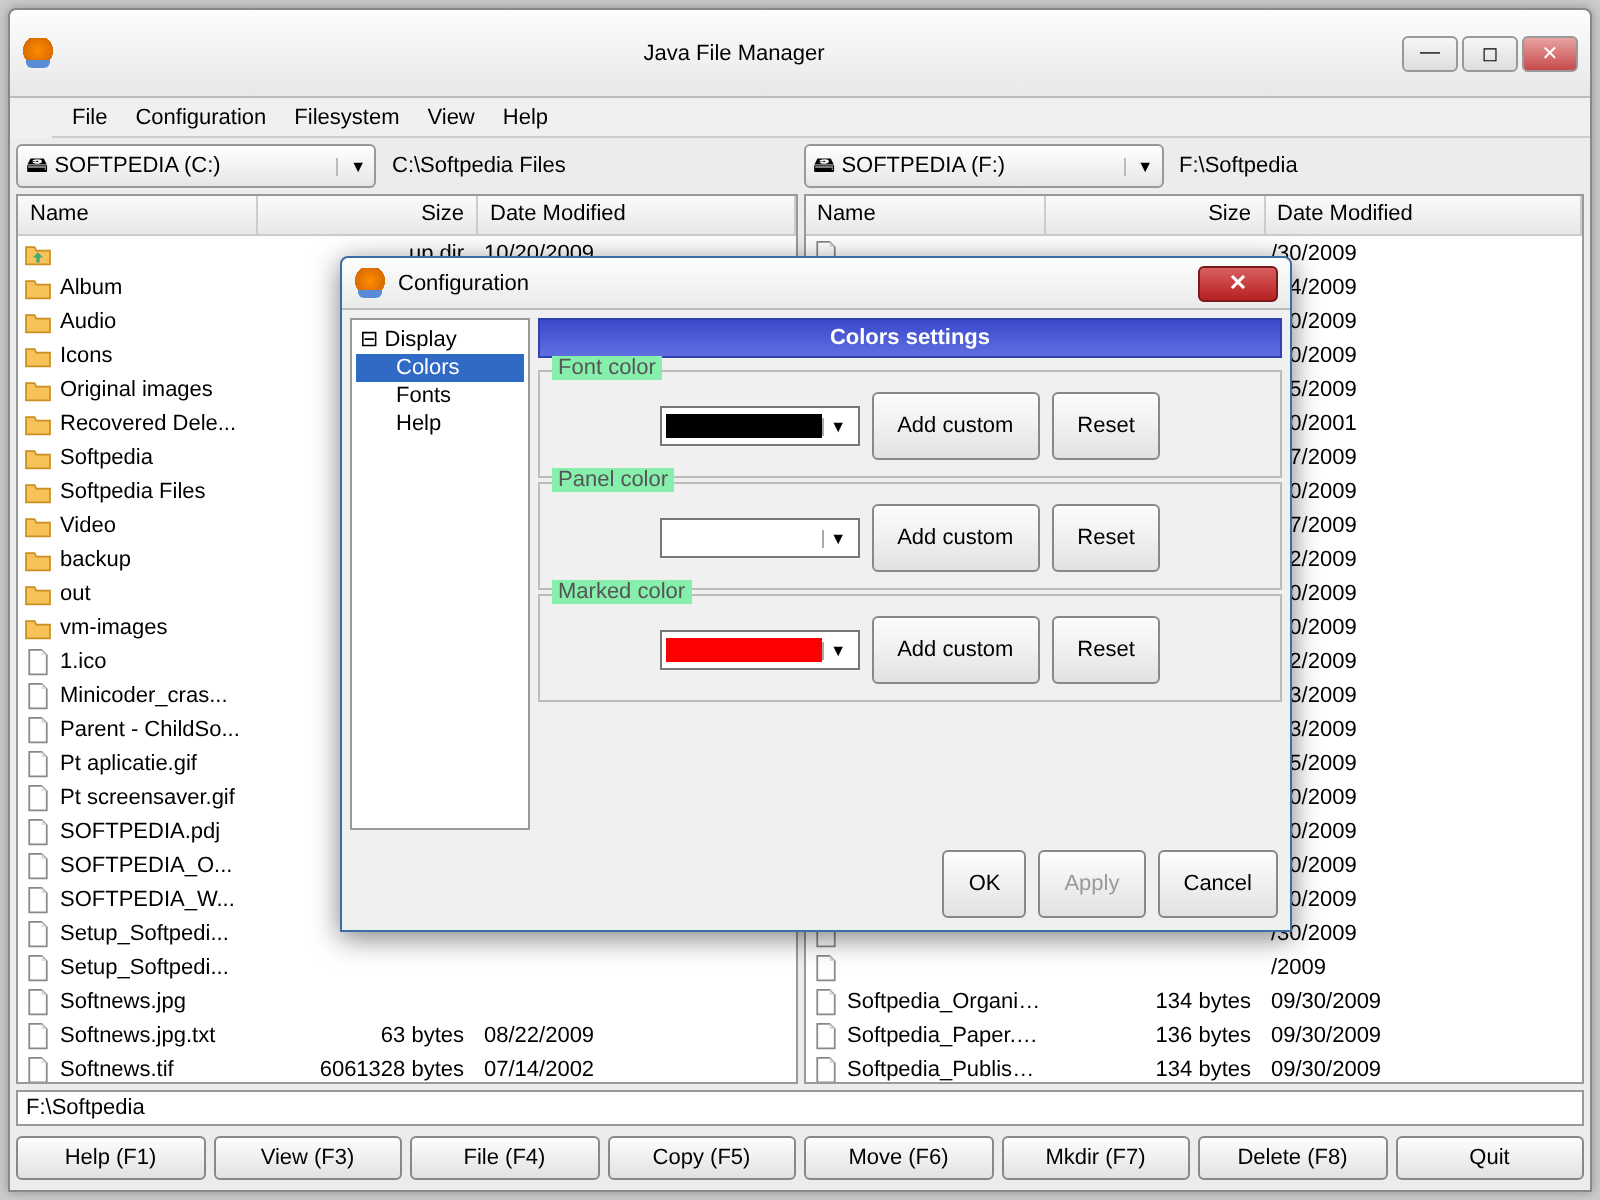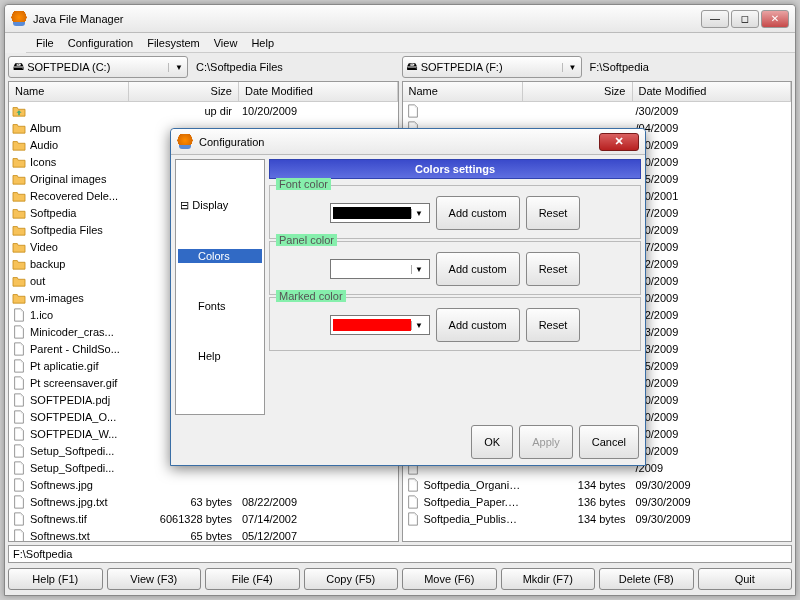--- a/index.html
+++ b/index.html
@@ -1,19 +1,19 @@
 <!DOCTYPE html>
 <html><head>
 <meta charset="utf-8">
 <style>
 * { box-sizing: border-box; margin: 0; padding: 0; font-family: "Segoe UI", Tahoma, sans-serif; font-size: 11px; }
 body { background: #ccc; width: 800px; height: 600px; overflow: hidden; position: relative; }
 
 .window { position: absolute; top: 4px; left: 4px; width: 792px; height: 592px; background: #f0f0f0; border: 1px solid #888; border-radius: 4px 4px 0 0; box-shadow: 0 0 6px rgba(0,0,0,.3); display: flex; flex-direction: column; }
-.titlebar { height: 28px; background: linear-gradient(#fdfdfd,#e8e8e8); border-bottom: 1px solid #bbb; display: flex; align-items: center; padding: 0 6px; border-radius: 4px 4px 0 0; }
+.titlebar { height: 44px; background: linear-gradient(#fdfdfd,#e8e8e8); border-bottom: 1px solid #bbb; display: flex; align-items: center; padding: 0 6px; border-radius: 4px 4px 0 0; text-align: center; }
 .titlebar .icon { width: 16px; height: 16px; margin-right: 6px; }
 .titlebar .title { flex: 1; }
 .winbtns { display: flex; gap: 2px; }
 .winbtn { width: 28px; height: 18px; border: 1px solid #999; border-radius: 3px; background: linear-gradient(#f7f7f7,#ddd); display: flex; align-items: center; justify-content: center; font-size: 10px; cursor: default; }
 .winbtn.close { background: linear-gradient(#e9a3a3,#c64a4a); color: #fff; }
 
 .menubar { height: 20px; background: #f0f0f0; border-bottom: 1px solid #ccc; display: flex; align-items: center; padding: 0 4px; gap: 2px; margin-left: 21px; }
 .menubar .mi { padding: 2px 6px; cursor: default; }
 
 .main { flex: 1; display: flex; flex-direction: column; background: #ececec; padding: 3px; gap: 3px; min-height: 0; }
@@ -43,21 +43,21 @@
 .btn { flex: 1; height: 22px; border: 1px solid #888; background: linear-gradient(#fdfdfd,#e2e2e2); border-radius: 3px; display: flex; align-items: center; justify-content: center; cursor: default; }
 
 
 .dialog { position: absolute; left: 170px; top: 128px; width: 476px; height: 338px; background: #f0f0f0; border: 1px solid #3a6ea5; border-radius: 4px 4px 0 0; box-shadow: 0 3px 14px rgba(0,0,0,.5); display: flex; flex-direction: column; }
 .dialog .dtitle { height: 26px; background: linear-gradient(#fdfdfd,#eaeaea); border-bottom: 1px solid #bbb; display: flex; align-items: center; padding: 0 6px; border-radius: 4px 4px 0 0; }
 .dialog .dtitle .icon { width: 16px; height: 16px; margin-right: 6px; }
 .dialog .dtitle .t { flex: 1; }
 .dialog .dclose { width: 40px; height: 18px; background: linear-gradient(#d96060,#b72020); border: 1px solid #7a1a1a; border-radius: 3px; color: #fff; display: flex; align-items: center; justify-content: center; font-weight: bold; }
 .dialog .dbody { flex: 1; display: flex; padding: 4px; gap: 4px; }
 .dialog .tree { width: 90px; border: 1px solid #999; background: #fff; padding: 2px; }
-.dialog .tree .node { padding: 1px 2px; margin-top: 36px; }
+.dialog .tree .node { padding: 1px 2px; }
 .dialog .tree .node.child { padding-left: 20px; }
 .dialog .tree .sel { background: #316ac5; color: #fff; }
 .dialog .right { flex: 1; display: flex; flex-direction: column; gap: 4px; }
 .banner { height: 20px; background: linear-gradient(180deg,#3a4acb,#5f6fe0); color: #fff; font-weight: bold; display: flex; align-items: center; justify-content: center; border: 1px solid #3042b0; }
 .fieldset { border: 1px solid #bbb; margin: 2px 0; padding: 10px 8px 8px; position: relative; }
 .fieldset .legend { position: absolute; top: -8px; left: 6px; background: #86efac; padding: 0 3px; color: #555; }
 .fsrow { display: flex; gap: 6px; align-items: center; justify-content: center; }
 .swatch { width: 100px; height: 20px; border: 1px solid #777; background: #fff; display: flex; align-items: center; padding: 2px; }
 .swatch .bar { flex: 1; height: 12px; background: #000; }
 .swatch .chev { width: 16px; text-align: center; font-size: 8px; border-left: 1px solid #aaa; }

